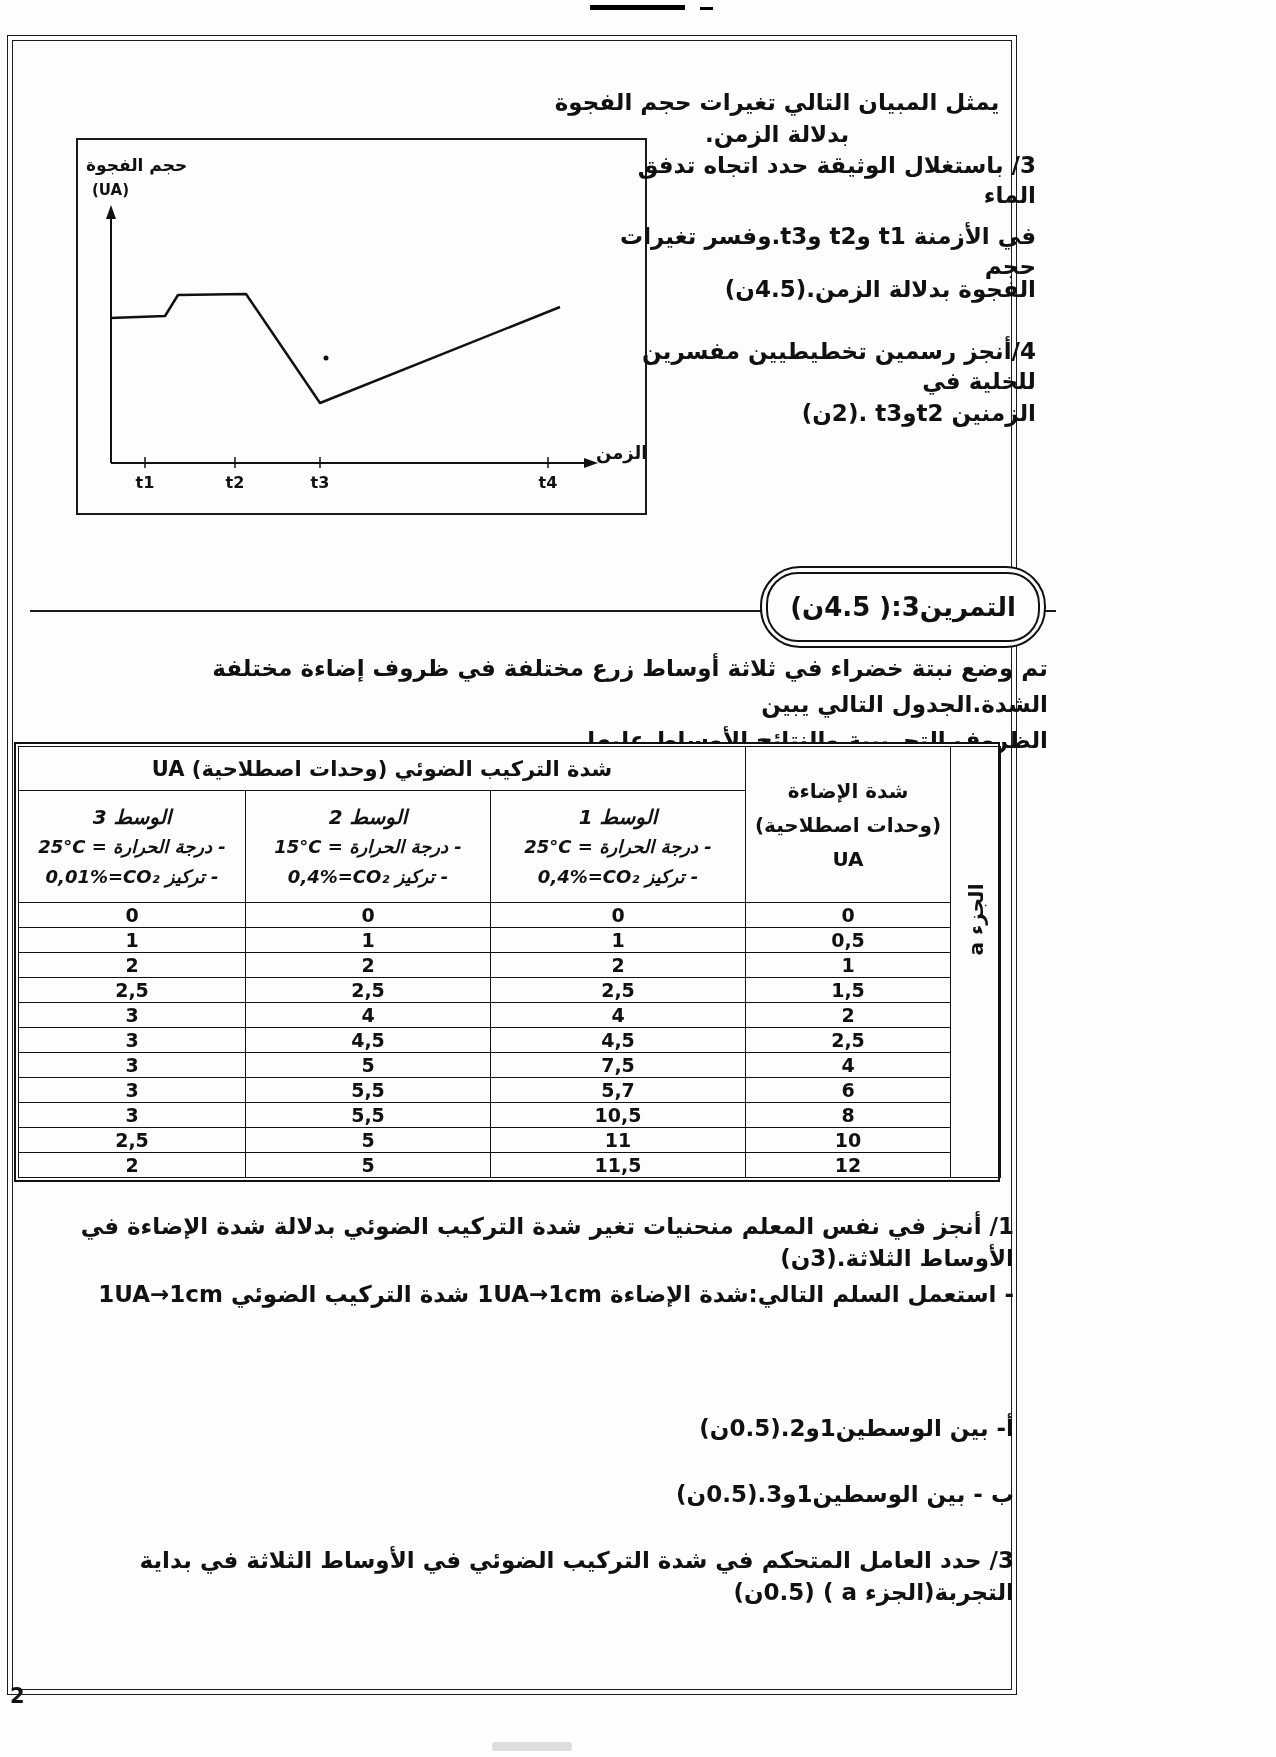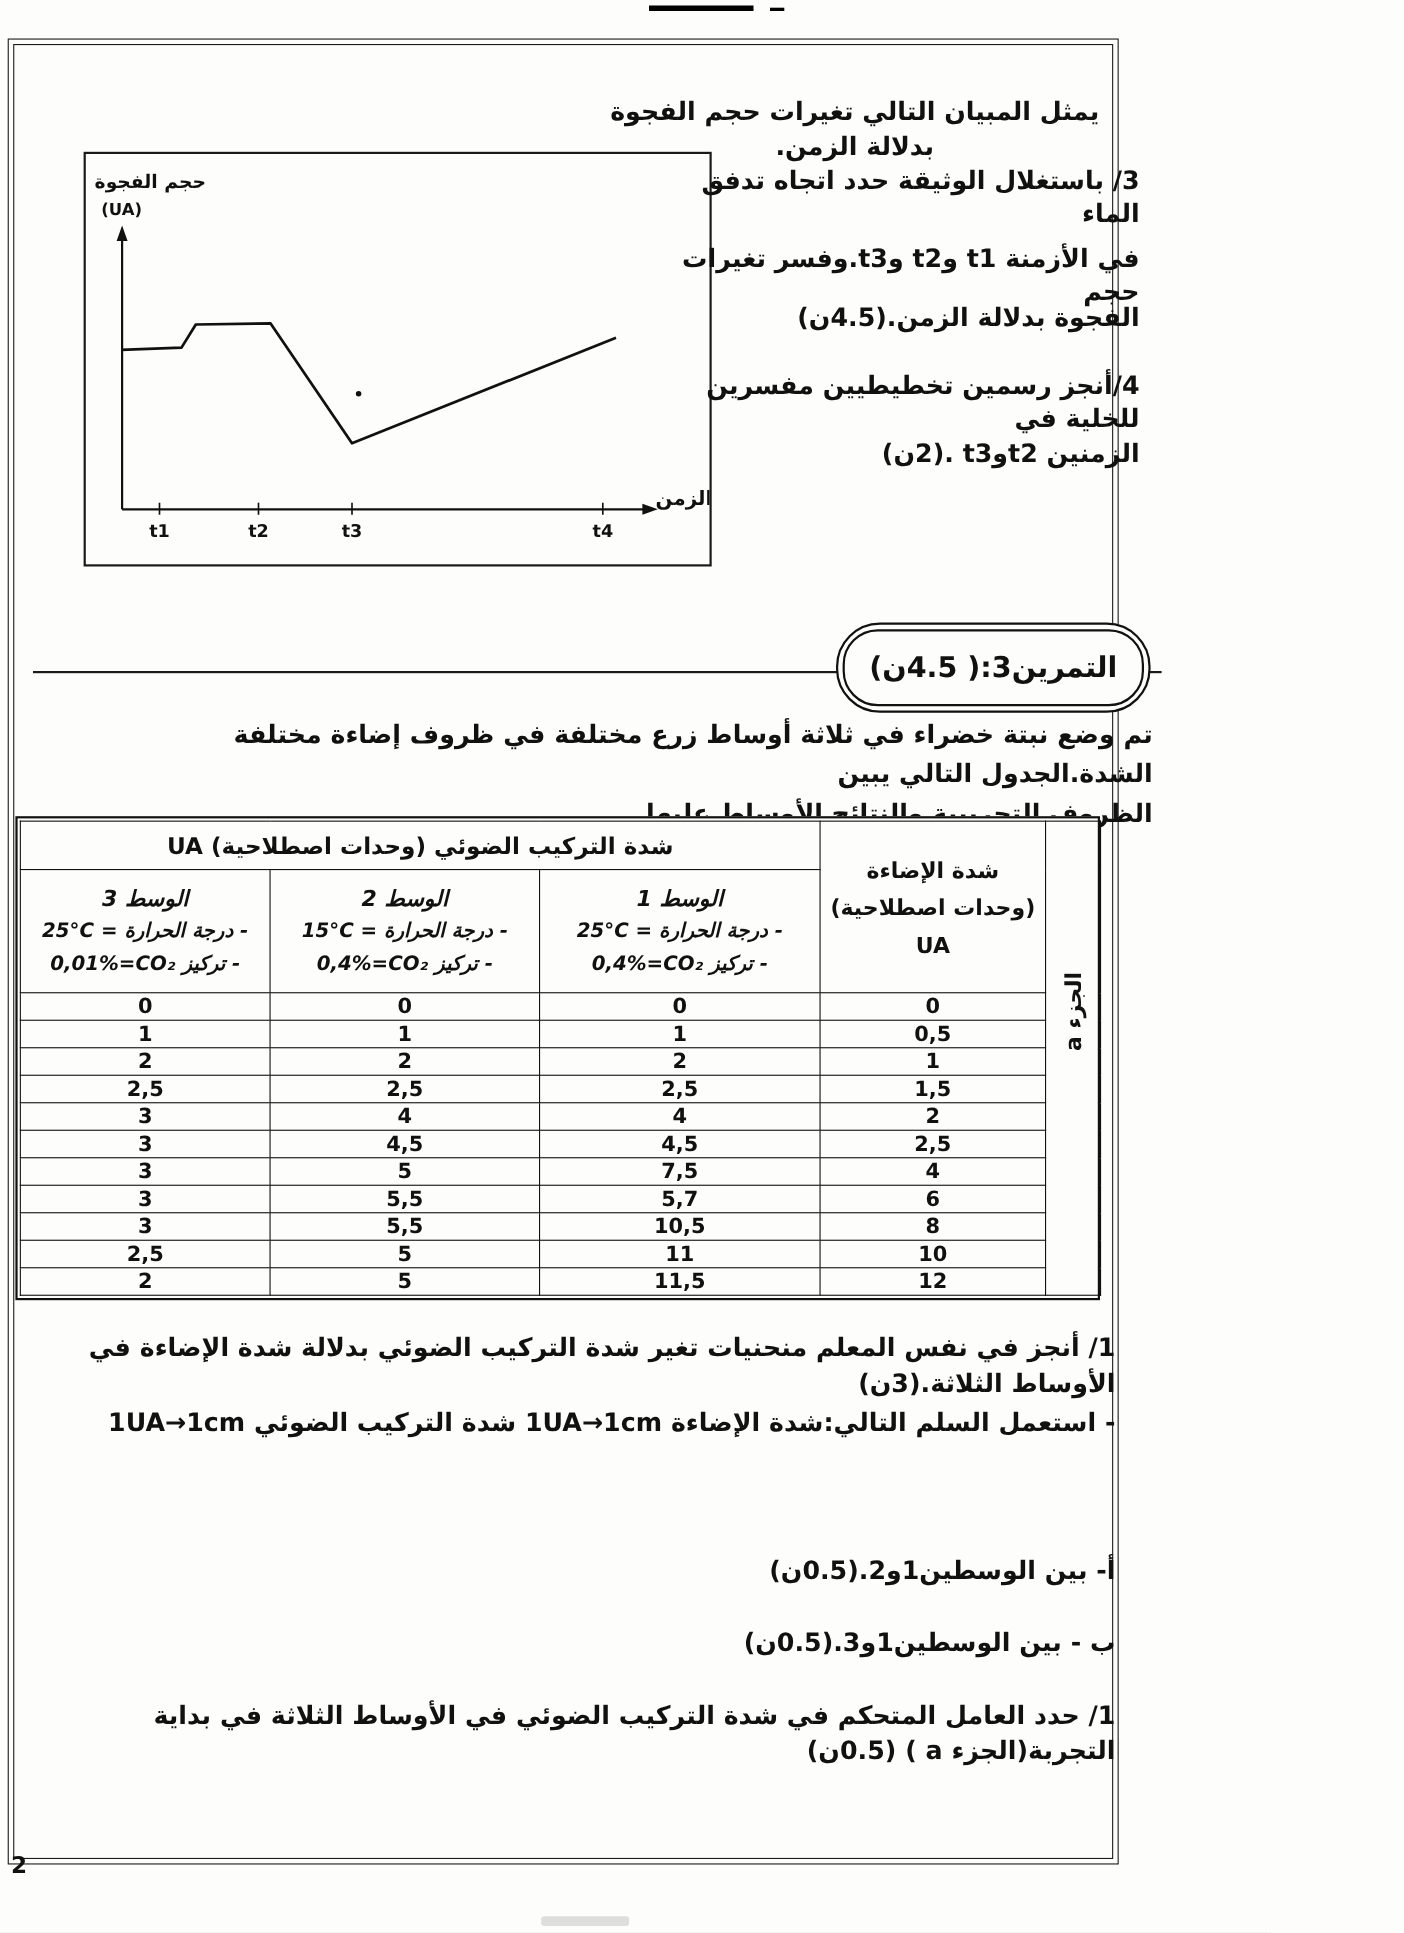--- a/index.html
+++ b/index.html
@@ -241,18 +241,18 @@
             <td class="data-cell">2</td>
           </tr>
         </tbody>
     </table>
   </div>
 
   <div class="q-bottom arab" style="top:1210px">1/ أنجز في نفس المعلم منحنيات تغير شدة التركيب الضوئي بدلالة شدة الإضاءة في الأوساط الثلاثة.(3ن)</div>
   <div class="q-bottom arab" style="top:1278px">- استعمل السلم التالي:شدة الإضاءة ‪1UA→1cm‬   شدة التركيب الضوئي ‪1UA→1cm‬</div>
   <div class="q-bottom arab" style="top:1412px">أ- بين الوسطين1و2.(0.5ن)</div>
   <div class="q-bottom arab" style="top:1478px">ب - بين الوسطين1و3.(0.5ن)</div>
-  <div class="q-bottom arab" style="top:1544px">1/ حدد العامل المتحكم في شدة التركيب الضوئي في الأوساط الثلاثة في بداية التجربة(الجزء a )  (0.5ن)</div>
+  <div class="q-bottom arab" style="top:1544px">3/ حدد العامل المتحكم في شدة التركيب الضوئي في الأوساط الثلاثة في بداية التجربة(الجزء a )  (0.5ن)</div>
 
   <div class="page-number">2</div>
   <div class="artifact-bottom"></div>
 
 </div>
 
 </body></html>

